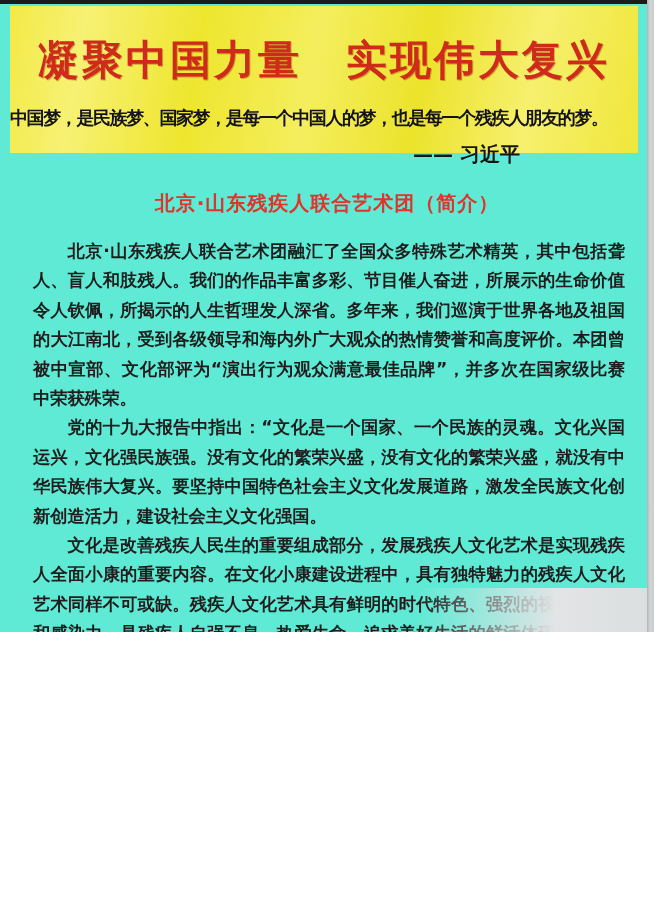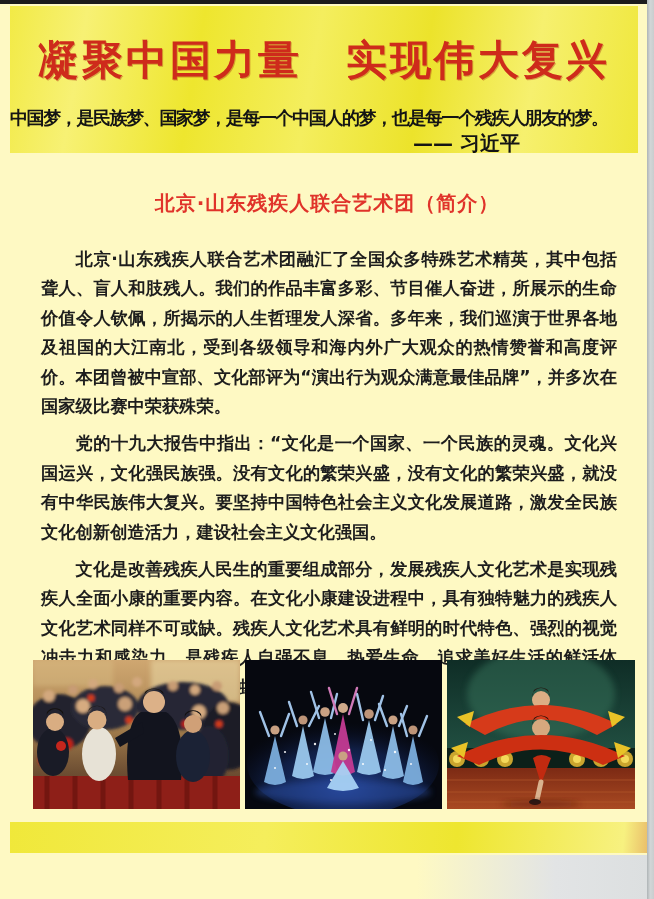--- a/index.html
+++ b/index.html
@@ -1,18 +1,18 @@
 <!DOCTYPE html>
 <html><head>
 <meta charset="utf-8">
 <style>
   html,body{margin:0;padding:0;background:#ffffff;}
   .page{
-    position:relative; width:654px; height:899px; overflow:hidden;
-    background:#fef9c3; font-family:"DejaVu Sans", sans-serif;
+    position:relative; width:654px; height:632px; overflow:hidden;
+    background:#5eead4; font-family:"DejaVu Sans", sans-serif;
   }
   
   .scan-top{position:absolute;left:0;top:0;width:649px;height:4px;background:#1b1b1b;}
   .scan-right{position:absolute;right:0;top:0;width:7px;height:899px;
     background:linear-gradient(90deg,#aeb4b6,#d2d6d7 45%,#c9cdce);}
   .scan-corner{position:absolute;right:7px;bottom:0;width:230px;height:44px;
     background:linear-gradient(90deg,rgba(227,229,230,0),#e2e4e5 60%,#dcdfe0);}
   
   .banner{
     position:absolute; left:10px; top:6px; width:628px; height:147px;
@@ -24,35 +24,35 @@
     font-size:41px; font-weight:900; color:#ce2b1b; letter-spacing:3px;
     text-shadow:1px 1px 0 rgba(160,30,10,.35);
     white-space:nowrap;
   }
   .banner-subtitle{
     margin-top:18px; text-align:left;
     font-size:18px; font-weight:700; color:#141414; letter-spacing:-1.4px;
     white-space:nowrap;
   }
   .banner-signature{
-    margin-top:0; text-align:right; padding-right:118px;
+    margin-top:11px; text-align:right; padding-right:118px;
     font-size:20px; font-weight:700; color:#141414;
   }
   
   .section-title{
     position:absolute; top:190px; left:0; width:100%; margin:0;
     text-align:center; font-size:20px; font-weight:900; color:#e0332a; letter-spacing:1px;
   }
   
   .body-text{
     position:absolute; left:33px; top:237px; width:592px;
     font-size:17.3px; line-height:29.4px; font-weight:700; color:#1d1d1d;
     text-align:justify;
   }
-  .body-text p{margin:8px; text-indent:2em;}
+  .body-text p{margin:0; text-indent:2em;}
   
   .photo-row{
     position:absolute; left:33px; top:660px; width:602px; height:149px;
     display:flex; justify-content:space-between;
   }
   .photo{margin:0; height:149px; overflow:hidden;}
   .photo svg{display:block;}
   .photo-1{width:207px;}
   .photo-2{width:197px;}
   .photo-3{width:188px;}

